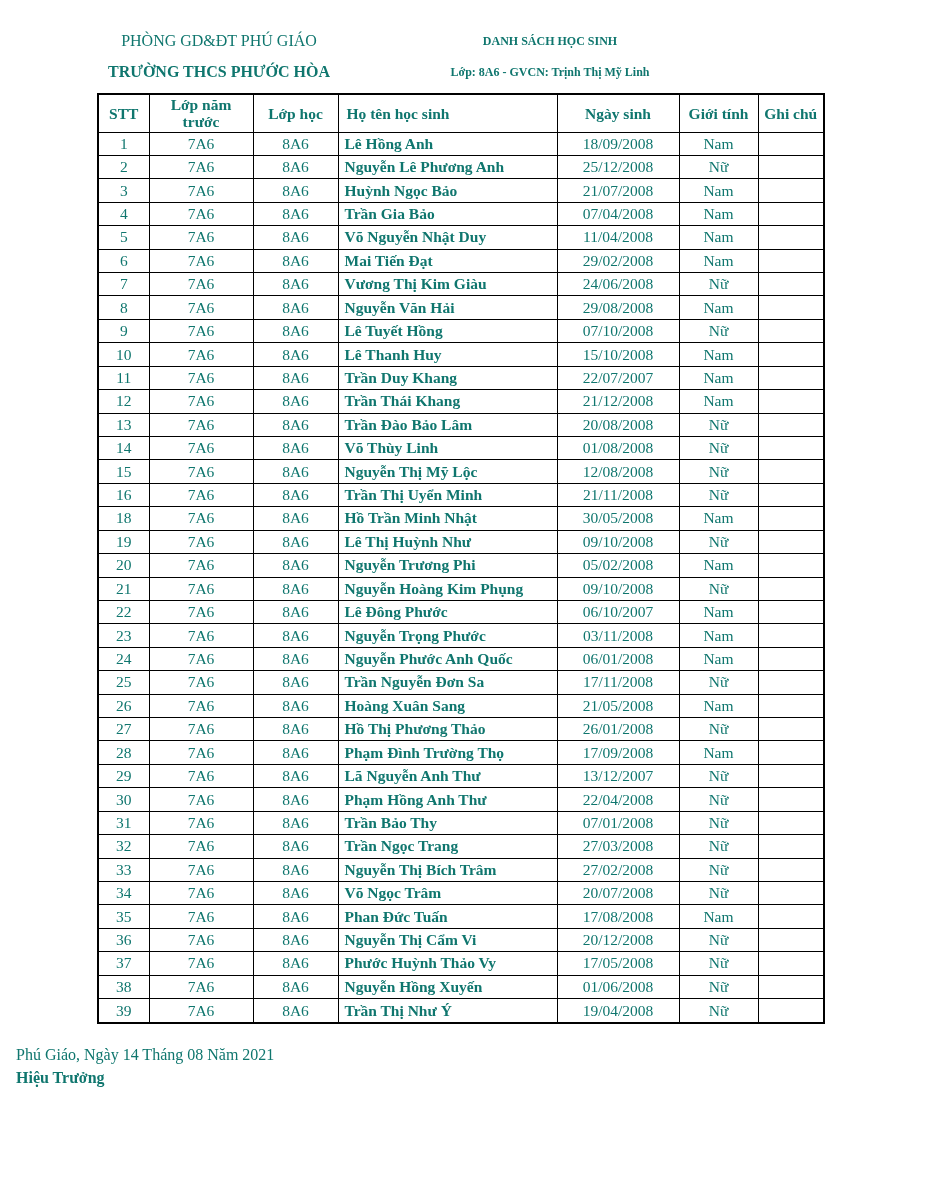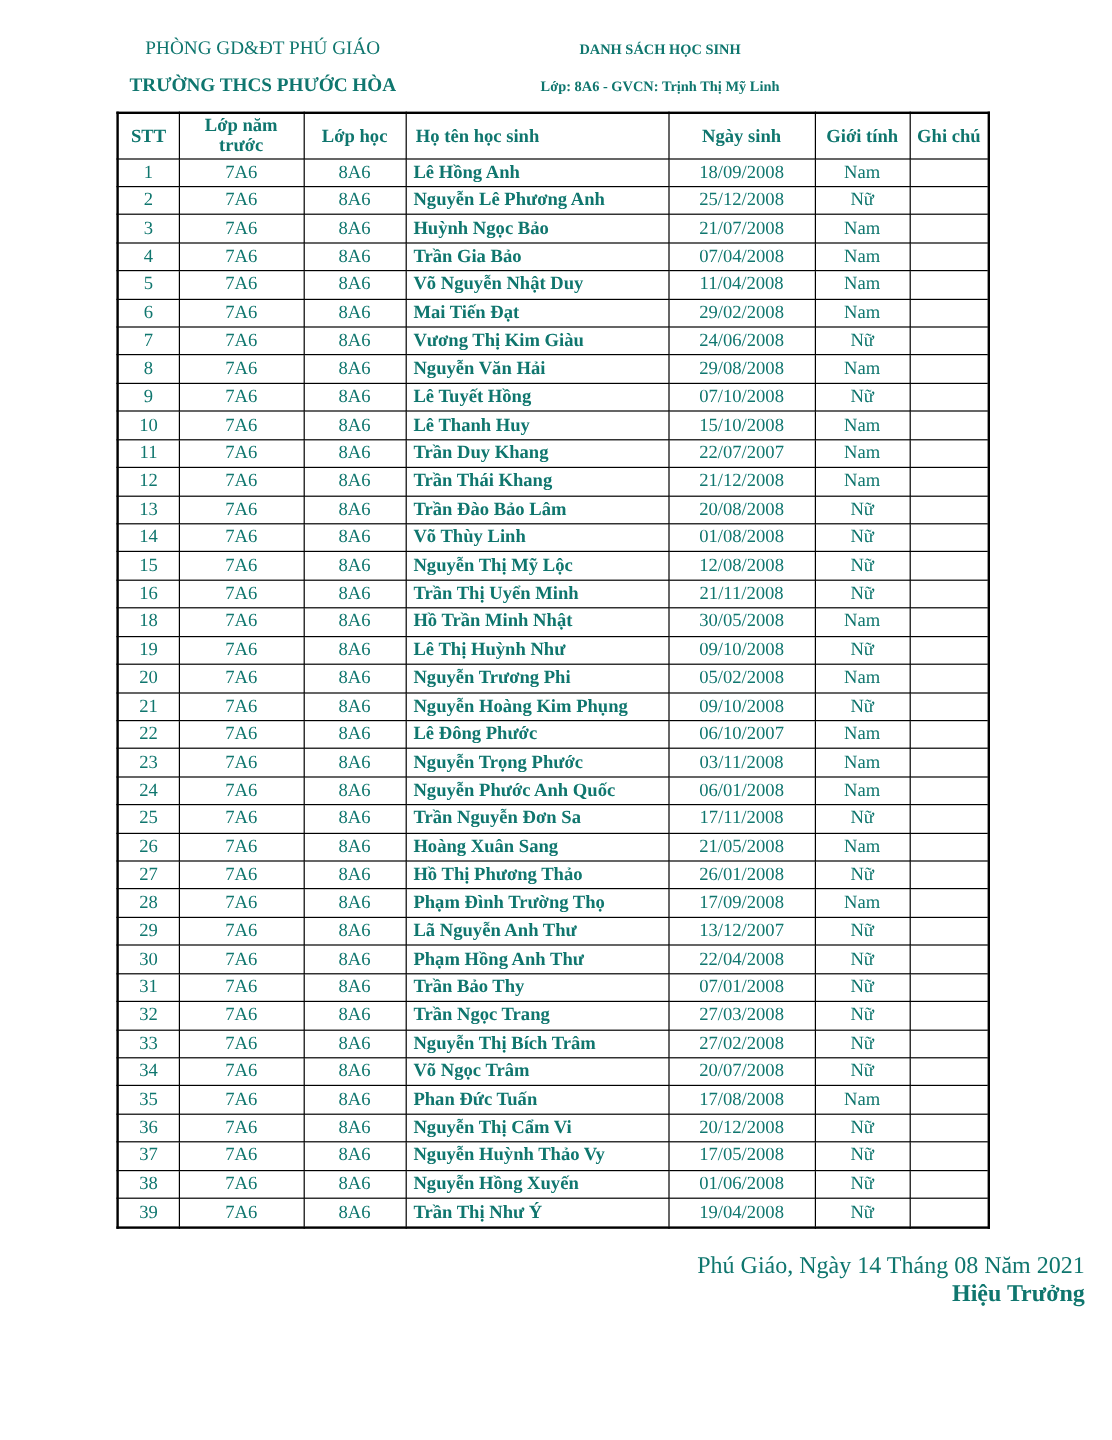--- a/index.html
+++ b/index.html
@@ -57,23 +57,24 @@
   }
   table.student-table thead tr { height: 38px; }
   table.student-table th { font-weight: bold; white-space: normal; line-height: 17px; }
   table.student-table td.col-3 { text-align: left; padding-left: 6px; font-weight: bold; }
   table.student-table th.col-3 { text-align: left; padding-left: 8px; }
   .footer {
     position: absolute;
     left: 0;
     top: 1046px;
     width: 904px;
-    text-align: right;
-    font-size: 20px;
+    text-align: left;
+    font-size: 16px;
     line-height: 18px;
+    padding-left: 16px;
   }
   .footer .date-line { margin-bottom: 5px; }
   .footer .signer { font-weight: bold; }
 </style>
 </head>
 <body>
 
 <div class="page">
 
   <div class="hdr-left">
@@ -420,21 +421,21 @@
           <td class="col-2">8A6</td>
           <td class="col-3">Nguyễn Thị Cẩm Vi</td>
           <td class="col-4">20/12/2008</td>
           <td class="col-5">Nữ</td>
           <td class="col-6"></td>
         </tr>
         <tr>
           <td class="col-0">37</td>
           <td class="col-1">7A6</td>
           <td class="col-2">8A6</td>
-          <td class="col-3">Nguyễn Huỳnh Thảo Vy</td>
+          <td class="col-3">Phước Huỳnh Thảo Vy</td>
           <td class="col-4">17/05/2008</td>
           <td class="col-5">Nữ</td>
           <td class="col-6"></td>
         </tr>
         <tr>
           <td class="col-0">38</td>
           <td class="col-1">7A6</td>
           <td class="col-2">8A6</td>
           <td class="col-3">Nguyễn Hồng Xuyến</td>
           <td class="col-4">01/06/2008</td>

